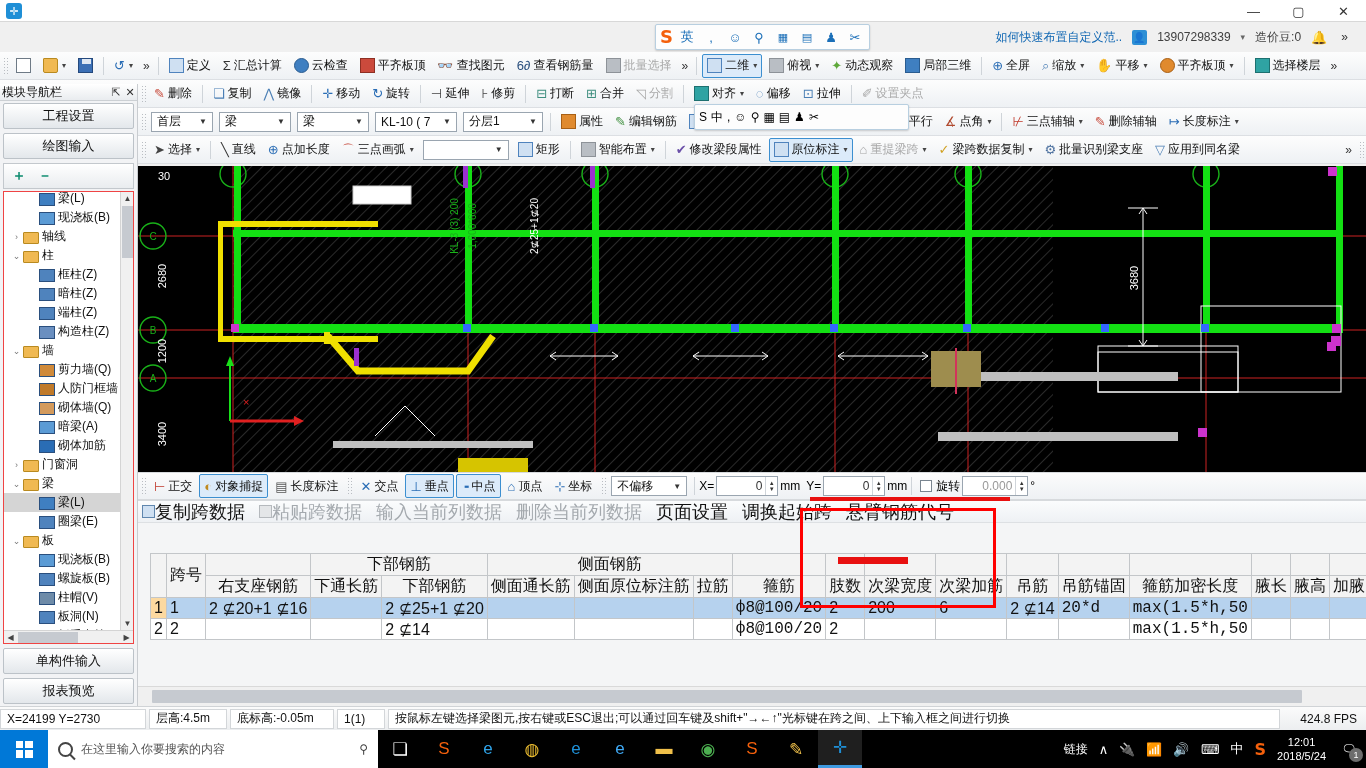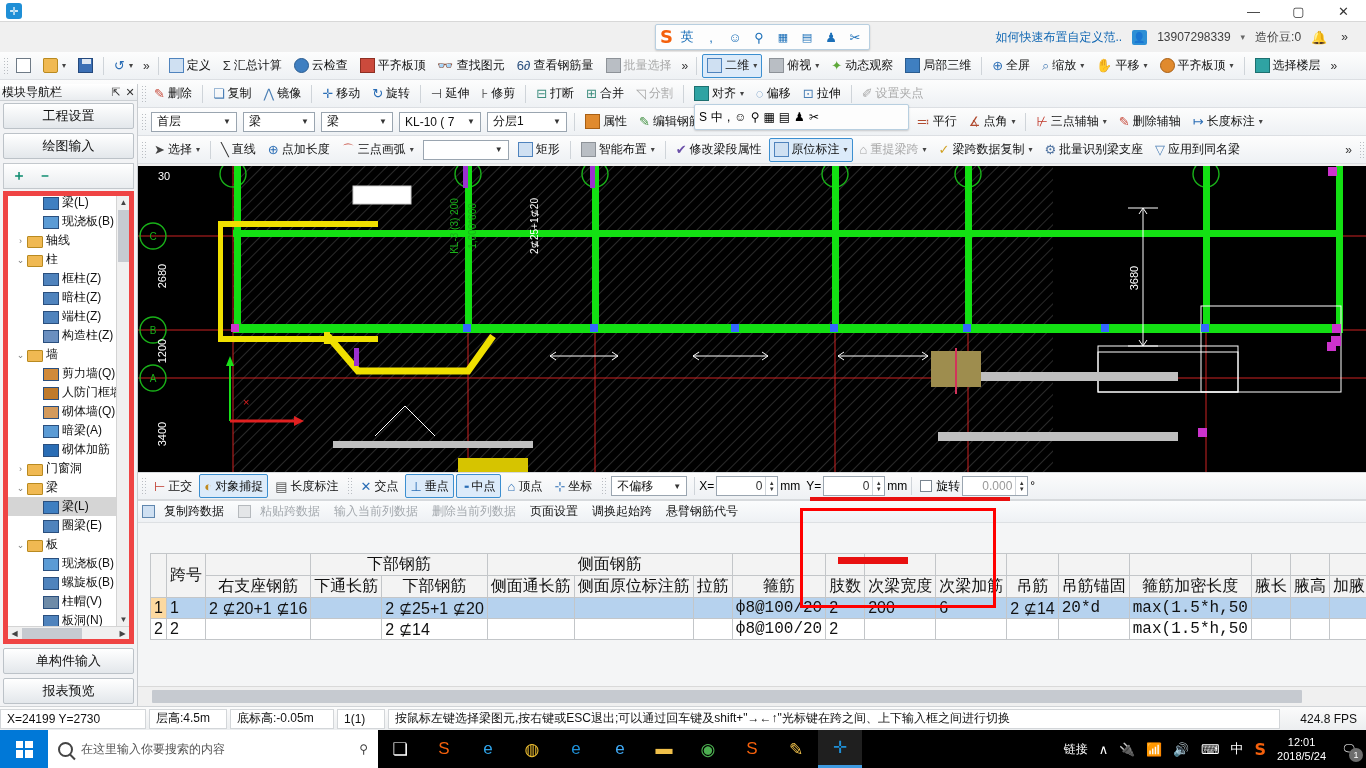--- a/index.html
+++ b/index.html
@@ -114,21 +114,21 @@
   .ic.cir { border-radius: 50%; }
 
   
   .combo {
     display: inline-flex; align-items: center; height: 20px;
     border: 1px solid #9aa5b0; background: #fff; font-size: 12px;
     padding: 0 2px 0 5px; margin: 0 3px; color: #111; position: relative;
   }
   .combo .cv { flex: 1; white-space: nowrap; overflow: hidden; }
   .combo .cb { width: 14px; text-align: center; font-size: 8px; color: #333; }
-  .combo.w1 { width: 86px; }
+  .combo.w1 { width: 62px; }
   .combo.w2 { width: 72px; }
   .combo.w3 { width: 72px; }
   .combo.w4 { width: 82px; }
   .combo.w5 { width: 80px; }
 
   
   .navpanel {
     position: absolute; left: 0; top: 84px; width: 138px; bottom: 62px;
     background: #f2f3f5; border-right: 1px solid #c9ccd0;
     display: flex; flex-direction: column; z-index: 30;
@@ -145,21 +145,21 @@
     height: 26px; margin: 2px 3px; display: flex; align-items: center; justify-content: center;
     background: linear-gradient(#ffffff,#e3e7eb); border: 1px solid #bcc2c8;
     border-radius: 2px; font-size: 13px; color: #111;
   }
   .addrow {
     height: 26px; margin: 2px 3px 0 3px; display: flex; align-items: center; gap: 12px;
     background: linear-gradient(#ffffff,#e9ecef); border: 1px solid #c3c8cd; padding-left: 8px;
   }
   .addrow .pm { color: #0b8b6e; font-size: 14px; font-weight: bold; }
   .treebox {
-    flex: 1; margin: 2px 3px; background: #fff; border: 5px solid #ef4444;
+    flex: 1; margin: 2px 3px; background: #fff; border: 1px solid #ef4444;
     position: relative; overflow: hidden;
   }
   .treescroll { position: absolute; left: 0; top: 0; right: 13px; bottom: 13px; overflow: hidden; }
   .tn {
     height: 19px; display: flex; align-items: center; font-size: 12px; color: #111;
     white-space: nowrap; padding-right: 2px;
   }
   .tn .tw { width: 13px; text-align: center; font-size: 9px; color: #777; flex: none; }
   .tn .tic { width: 16px; height: 15px; margin-right: 3px; flex: none; }
   .tn.sel { background: #d5d5d5; }
@@ -207,21 +207,21 @@
   
   .gridarea {
     position: absolute; left: 138px; top: 500px; right: 0; bottom: 62px;
     background: #f4f5f6; border-top: 1px solid #d7dadd;
   }
   .gridtools {
     height: 22px; display: flex; align-items: center; padding-left: 4px;
     white-space: nowrap; background: linear-gradient(#fbfcfd,#eef1f4);
     border-bottom: 1px solid #dde0e3;
   }
-  .gt { font-size: 12px; color: #111; margin-right: 14px; display: inline-flex; align-items: center; gap: 9px; }
+  .gt { font-size: 18px; color: #111; margin-right: 14px; display: inline-flex; align-items: center; gap: 0; }
   .gt.dis { color: #a4a9ae; }
   .gwrap { position: absolute; left: 12px; top: 24px; right: 0; bottom: 22px; overflow: hidden; }
   table.grid { border-collapse: collapse; table-layout: fixed; font-size: 16px; margin-top: 28px; }
   table.grid th, table.grid td {
     border: 1px solid #c3c6c9; padding: 0 3px; height: 21px;
     font-weight: normal; color: #111; overflow: hidden; white-space: nowrap;
   }
   table.grid th {
     background: #f3f3f3; text-align: center; vertical-align: middle;
   }

